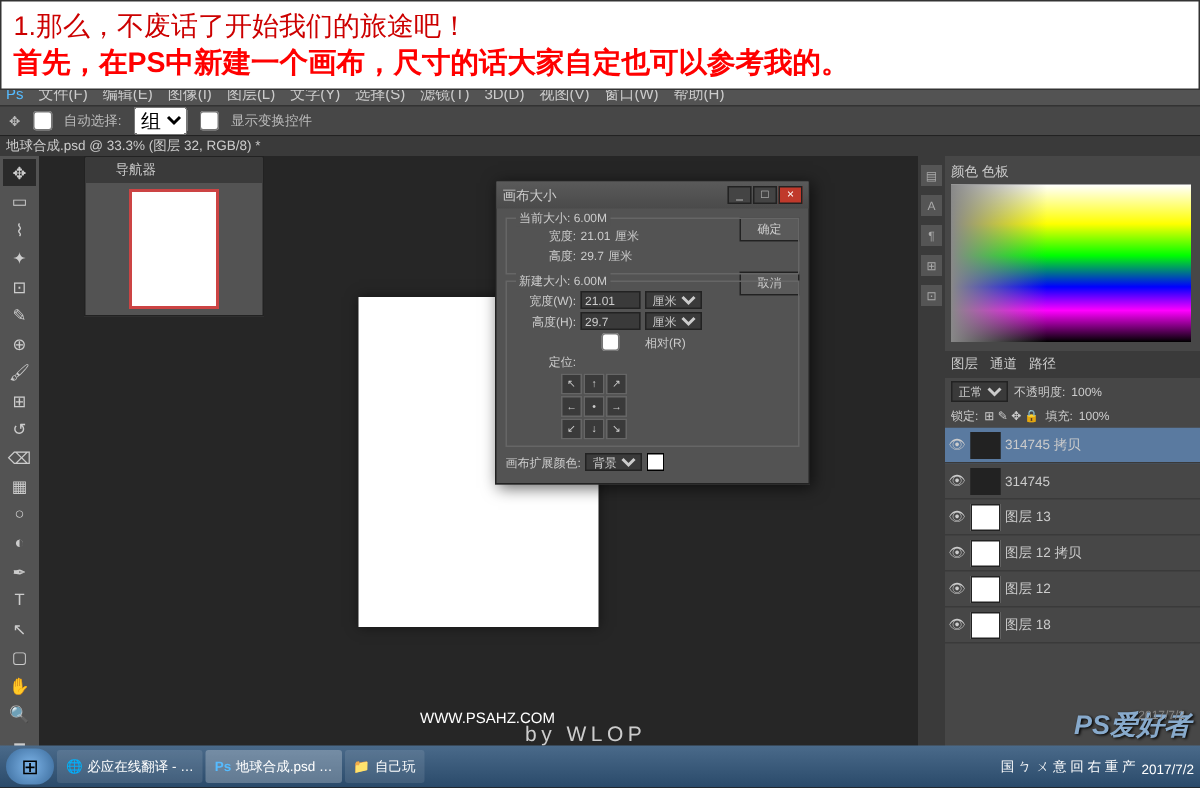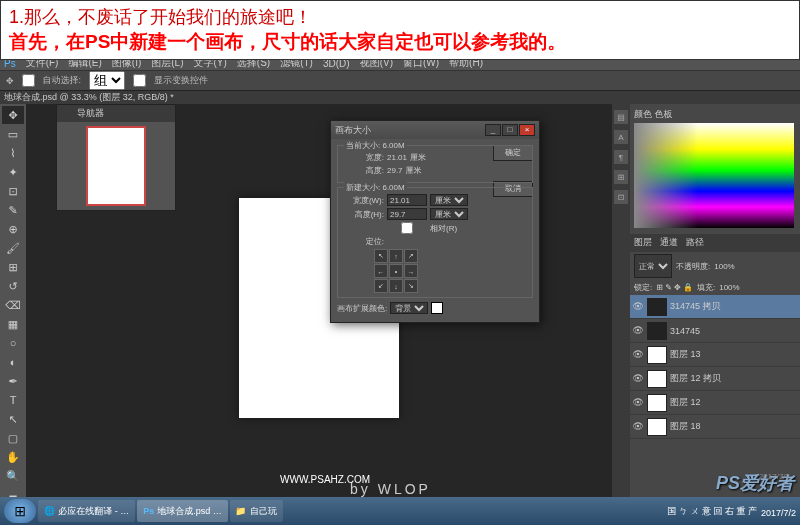--- a/index.html
+++ b/index.html
@@ -24,21 +24,21 @@
 .right-dock{width:18px;background:#3a3a3a;display:flex;flex-direction:column;align-items:center;gap:6px;padding-top:6px}
 .right-dock div{width:14px;height:14px;background:#555;font-size:8px;color:#aaa;display:flex;align-items:center;justify-content:center}
 .panels{width:170px;background:#535353;display:flex;flex-direction:column}
 .color-panel{height:130px;background:#474747;padding:4px}
 .color-tabs{font-size:9px;color:#ccc;margin-bottom:2px}
 .color-picker{width:160px;height:105px;background:linear-gradient(to bottom,#fff 0%,#ff0 25%,#0f0 45%,#00f 65%,#f0f 80%,#000 100%);position:relative}
 .color-picker::before{content:"";position:absolute;inset:0;background:linear-gradient(to right,#888 0%,transparent 40%)}
 .swatch-panel{height:18px;background:#3a3a3a;font-size:9px;color:#ccc;padding:2px 4px;display:flex;gap:8px}
 .layers-panel{flex:1;background:#474747;display:flex;flex-direction:column;font-size:9px;color:#ccc}
 .lay-ctrl{padding:2px 4px;display:flex;gap:4px;align-items:center;font-size:8px}
-.lay-ctrl select,.lay-ctrl input{background:#3a3a3a;border:1px solid #222;color:#ccc;font-size:8px;height:24px}
+.lay-ctrl select,.lay-ctrl input{background:#3a3a3a;border:1px solid #222;color:#ccc;font-size:8px;height:14px}
 .layers{flex:1;overflow:hidden}
 .layer{display:flex;align-items:center;height:24px;padding:0 2px;gap:3px;border-bottom:1px solid #3a3a3a}
 .layer.sel{background:#5a7aa0}
 .eye{width:12px;height:12px;font-size:9px;text-align:center}
 .lthumb{width:20px;height:18px;background:#888;border:1px solid #222}
 .lthumb.white{background:#fff}
 .lthumb.dark{background:#222}
 .statusbar{height:16px;background:#3a3a3a;font-size:9px;color:#aaa;padding:0 4px;display:flex;align-items:center}
 .dialog{position:absolute;top:120px;left:330px;width:210px;background:#535353;border:1px solid #222;box-shadow:2px 2px 10px rgba(0,0,0,.6);z-index:50;font-size:9px;color:#ccc}
 .dlg-title{background:linear-gradient(#5a5a5a,#4a4a4a);height:18px;display:flex;align-items:center;justify-content:space-between;padding:0 4px}

